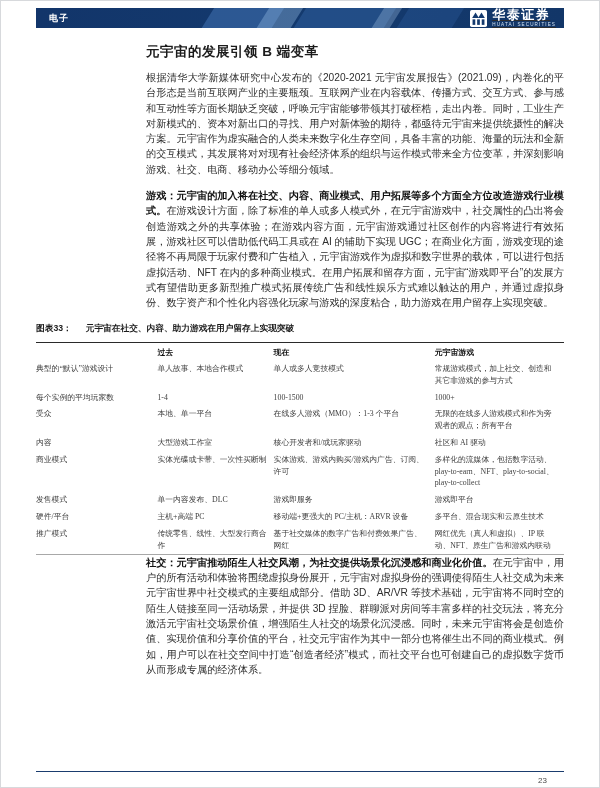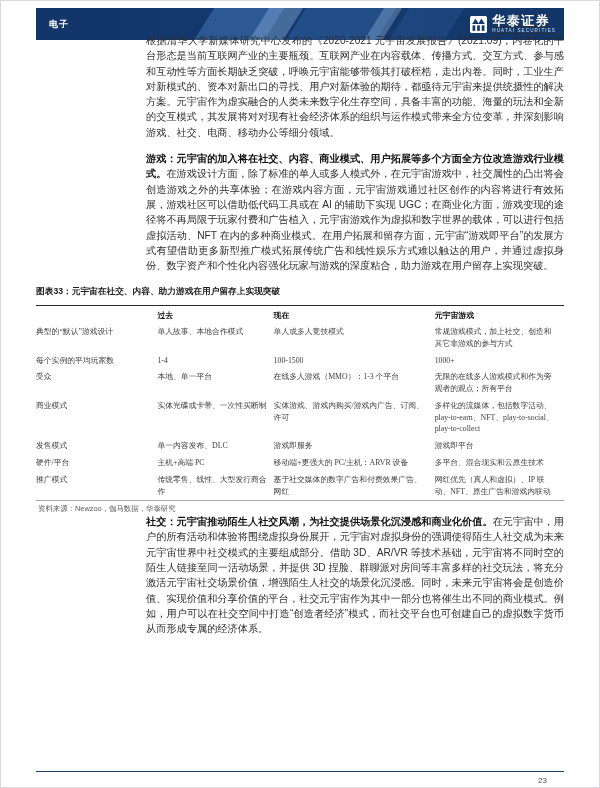--- a/index.html
+++ b/index.html
@@ -3,21 +3,21 @@
 <meta charset="utf-8">
 <style>
   html,body{margin:0;padding:0;background:#eef0f2;}
   .page{
     position:relative;width:600px;height:788px;background:#ffffff;
     box-sizing:border-box;border:1px solid #d7d9dc;overflow:hidden;
     font-family:"Liberation Sans","DejaVu Sans",sans-serif;color:#2e2e2e;
   }
   
   .banner{
-    position:absolute;left:35px;right:35px;top:7px;height:32px;
+    position:absolute;left:35px;right:35px;top:7px;height:20px;
     background:linear-gradient(90deg,#12356a 0%,#143a6e 55%,#123668 100%);
     display:flex;align-items:center;overflow:hidden;
   }
   .banner .deco{position:absolute;top:-8px;height:42px;transform:skewX(-32deg);}
   .deco.d1{left:170px;width:70px;background:rgba(70,120,185,.50);}
   .deco.d2{left:225px;width:34px;background:rgba(150,190,230,.38);}
   .deco.d3{left:262px;width:90px;background:rgba(55,105,170,.42);}
   .deco.d4{left:340px;width:18px;background:rgba(180,210,240,.30);}
   .deco.d5{left:365px;width:55px;background:rgba(45,95,160,.35);}
   .category{color:#fff;font-size:9px;font-weight:bold;margin-left:13px;z-index:2;letter-spacing:1px;}
@@ -26,21 +26,21 @@
   .brand-text{display:flex;flex-direction:column;line-height:1;text-decoration:underline;}
   .brand-cn{color:#fff;font-size:13px;font-weight:bold;letter-spacing:1.5px;}
   .brand-en{color:#cfe0f2;font-size:4.6px;letter-spacing:1.1px;margin-top:2px;}
   
   .content{position:absolute;left:35px;right:35px;top:32px;}
   .main-title{margin:10px 0 9px 110px;font-size:13.5px;font-weight:bold;color:#1b1b1b;letter-spacing:.5px;}
   p.body{margin:0 0 11px 110px;font-size:10.2px;line-height:1.5;text-align:justify;color:#2e2e2e;}
   p.body b{color:#111;}
   
   .figure{margin-top:13px;}
-  .fig-head{display:flex;gap:0;font-size:8.7px;font-weight:bold;color:#1c1c1c;
+  .fig-head{display:flex;gap:14px;font-size:8.7px;font-weight:bold;color:#1c1c1c;
             padding-bottom:7px;border-bottom:1.6px solid #2a2a2a;}
   table{width:100%;border-collapse:collapse;font-size:7.8px;color:#3d3d3d;table-layout:fixed;font-family:Liberation Serif, serif;}
   th{text-align:left;font-weight:bold;color:#141414;padding:4px 4px 2px 0;font-size:7.9px;}
   td{vertical-align:top;padding:2.6px 6px 2.6px 0;line-height:1.5;}
   td.lbl{color:#3d3d3d;}
   .tbl-wrap{border-bottom:1px solid #a8a8a8;}
   .fig-source{font-size:7.4px;color:#5a5a5a;padding:3px 0 0 2px;}
   
   .footer-rule{position:absolute;left:35px;right:35px;top:770px;border-top:1.3px solid #1a3c6e;}
   .footer-text{position:absolute;left:37px;top:775px;font-size:7.4px;font-style:italic;font-weight:bold;color:#333;margin-top:32px;}
@@ -71,20 +71,21 @@
       </span>
       <span class="brand-text">
         <span class="brand-cn">华泰证券</span>
         <span class="brand-en">HUATAI SECURITIES</span>
       </span>
     </div>
   </div>
 
   <div class="content">
 
+    <div class="main-title">元宇宙的发展引领 B 端变革</div>
 
     <p class="body">根据清华大学新媒体研究中心发布的《2020-2021 元宇宙发展报告》(2021.09)，内卷化的平台形态是当前互联网产业的主要瓶颈。互联网产业在内容载体、传播方式、交互方式、参与感和互动性等方面长期缺乏突破，呼唤元宇宙能够带领其打破桎梏，走出内卷。同时，工业生产对新模式的、资本对新出口的寻找、用户对新体验的期待，都亟待元宇宙来提供统摄性的解决方案。元宇宙作为虚实融合的人类未来数字化生存空间，具备丰富的功能、海量的玩法和全新的交互模式，其发展将对对现有社会经济体系的组织与运作模式带来全方位变革，并深刻影响游戏、社交、电商、移动办公等细分领域。</p>
 
     <p class="body"><b>游戏：元宇宙的加入将在社交、内容、商业模式、用户拓展等多个方面全方位改造游戏行业模式。</b><span>在游戏设计方面，除了标准的单人或多人模式外，在元宇宙游戏中，社交属性的凸出将会创造游戏之外的共享体验；在游戏内容方面，元宇宙游戏通过社区创作的内容将进行有效拓展，游戏社区可以借助低代码工具或在 AI 的辅助下实现 UGC；在商业化方面，游戏变现的途径将不再局限于玩家付费和广告植入，元宇宙游戏作为虚拟和数字世界的载体，可以进行包括虚拟活动、NFT 在内的多种商业模式。在用户拓展和留存方面，元宇宙“游戏即平台”的发展方式有望借助更多新型推广模式拓展传统广告和线性娱乐方式难以触达的用户，并通过虚拟身份、数字资产和个性化内容强化玩家与游戏的深度粘合，助力游戏在用户留存上实现突破。</span></p>
 
     <div class="figure">
       <div class="fig-head">
         <span>图表33：</span>
         <span>元宇宙在社交、内容、助力游戏在用户留存上实现突破</span>
       </div>
@@ -117,20 +118,26 @@
               <td>100-1500</td>
               <td>1000+</td>
             </tr>
             <tr>
               <td class="lbl">受众</td>
               <td>本地、单一平台</td>
               <td>在线多人游戏（MMO）：1-3 个平台</td>
               <td>无限的在线多人游戏模式和作为旁观者的观点；所有平台</td>
             </tr>
             <tr>
+              <td class="lbl">内容</td>
+              <td>大型游戏工作室</td>
+              <td>核心开发者和/或玩家驱动</td>
+              <td>社区和 AI 驱动</td>
+            </tr>
+            <tr>
               <td class="lbl">商业模式</td>
               <td>实体光碟或卡带、一次性买断制</td>
               <td>实体游戏、游戏内购买/游戏内广告、订阅、许可</td>
               <td>多样化的流媒体，包括数字活动、play-to-earn、NFT、play-to-social、play-to-collect</td>
             </tr>
             <tr>
               <td class="lbl">发售模式</td>
               <td>单一内容发布、DLC</td>
               <td>游戏即服务</td>
               <td>游戏即平台</td>
@@ -143,21 +150,20 @@
             </tr>
             <tr>
               <td class="lbl">推广模式</td>
               <td>传统零售、线性、大型发行商合作</td>
               <td>基于社交媒体的数字广告和付费效果广告、网红</td>
               <td>网红优先（真人和虚拟）、IP 联动、NFT、原生广告和游戏内联动</td>
             </tr>
           </tbody>
         </table>
       </div>
-      <div class="fig-source">资料来源：Newzoo，伽马数据，华泰研究</div>
     </div>
 
     <p class="body" style="margin-top:0;"><b>社交：元宇宙推动陌生人社交风潮，为社交提供场景化沉浸感和商业化价值。</b><span>在元宇宙中，用户的所有活动和体验将围绕虚拟身份展开，元宇宙对虚拟身份的强调使得陌生人社交成为未来元宇宙世界中社交模式的主要组成部分。借助 3D、AR/VR 等技术基础，元宇宙将不同时空的陌生人链接至同一活动场景，并提供 3D 捏脸、群聊派对房间等丰富多样的社交玩法，将充分激活元宇宙社交场景价值，增强陌生人社交的场景化沉浸感。同时，未来元宇宙将会是创造价值、实现价值和分享价值的平台，社交元宇宙作为其中一部分也将催生出不同的商业模式。例如，用户可以在社交空间中打造“创造者经济”模式，而社交平台也可创建自己的虚拟数字货币从而形成专属的经济体系。</span></p>
 
   </div>
 
   <div class="footer-rule"></div>
   <div class="footer-text">免责声明和披露以及分析师声明是报告的一部分，请务必一起阅读。</div>
   <div class="page-num">23</div>
 

